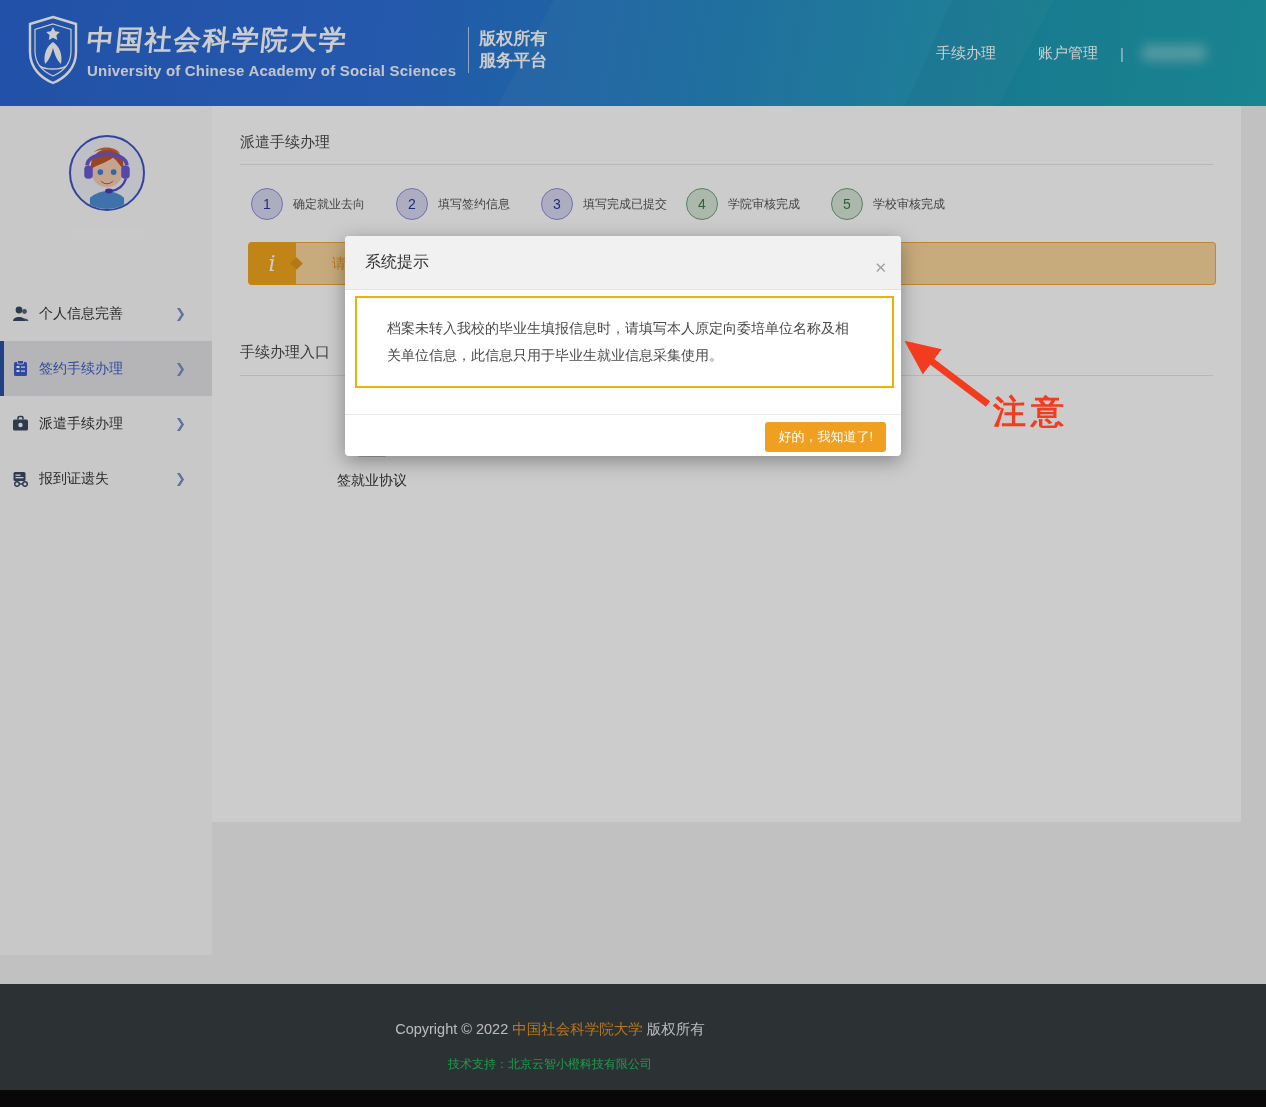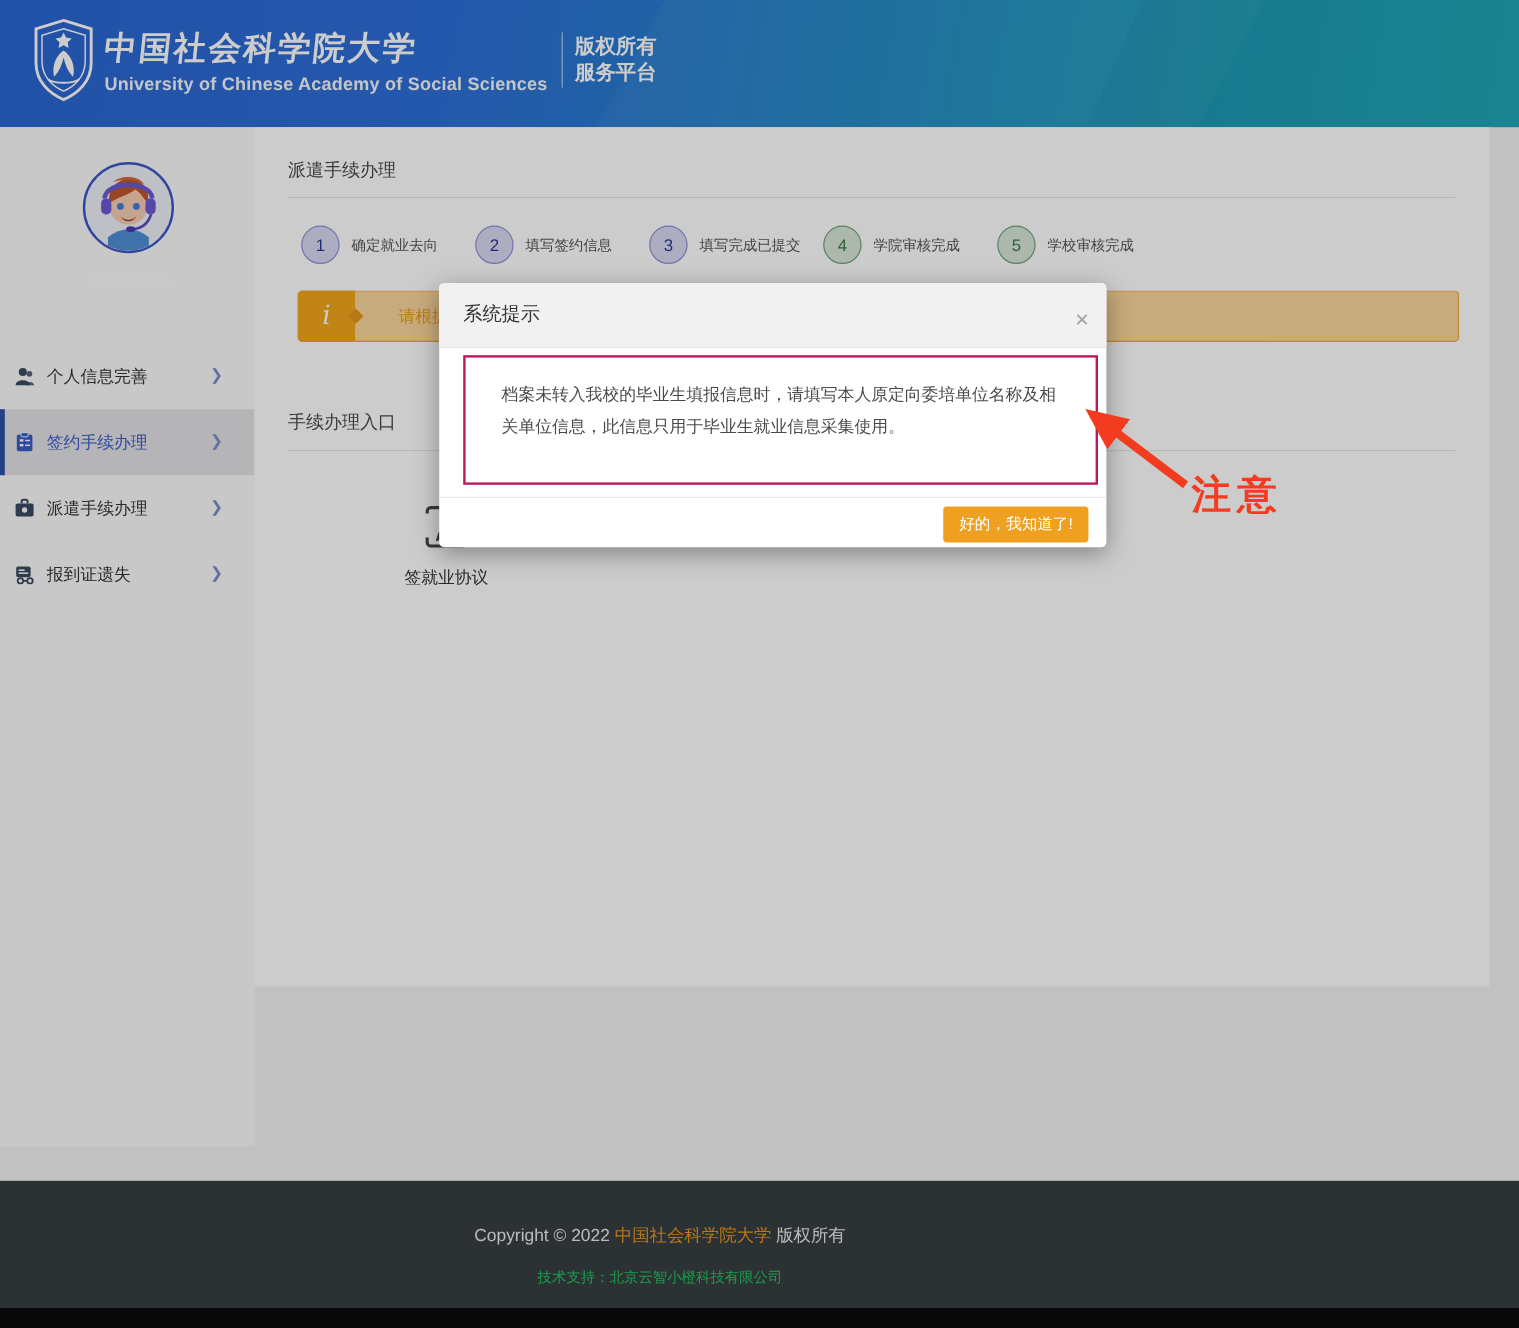--- a/index.html
+++ b/index.html
@@ -82,28 +82,28 @@
   .footer-inner { width:1100px; text-align:center; padding-top:36px; }
   .copyright { font-size:14.5px; color:#e9e9e9; }
   .copyright .uni { color:#e8951f; }
   .support { font-size:12px; color:#22c55e; margin-top:17px; }
   .bottom-strip { position:absolute; left:0; top:1090px; width:1266px; height:17px; background:#0a0a0a; }
 
   
   .overlay { position:absolute; left:0; top:0; width:1266px; height:1107px;
     background:rgba(0,0,0,0.2); z-index:10; }
   .modal { position:absolute; left:345px; top:236px; width:556px; height:220px; background:#fff;
-    border-radius:4px; box-shadow:0 5px 20px rgba(0,0,0,0.35); z-index:20;margin-left:21px; }
+    border-radius:4px; box-shadow:0 5px 20px rgba(0,0,0,0.35); z-index:20; }
   .modal-header { height:54px; background:#f1f1f1; border-radius:4px 4px 0 0;
     display:flex; align-items:center; padding:0 20px; border-bottom:1px solid #e3e3e3; }
   .modal-title { font-size:16px; color:#333; }
   .modal-close { position:absolute; right:14px; top:24px; font-size:15px; font-weight:bold;
     color:#a3a3a3; cursor:pointer; line-height:1; }
-  .modal-alertbox { position:absolute; left:20px; right:7px; top:60px; height:108px;
-    border:2px solid #be185d; }
+  .modal-alertbox { position:absolute; left:10px; right:7px; top:60px; height:92px;
+    border:2px solid #eab308; }
   .modal-text { padding:17px 30px 0 30px; font-size:14px; color:#4a4a4a; line-height:27px; }
   .modal-footer { position:absolute; left:0; right:0; top:178px; height:42px;
     border-top:1px solid #e8e8e8; }
   .confirm-btn { position:absolute; right:15px; top:7px; background:#f0a021; color:#fff;
     font-size:13px; border:none; border-radius:3px; padding:6px 13px; cursor:pointer;
     font-family:inherit; }
 
   
   .annotation { position:absolute; left:880px; top:320px; width:230px; height:120px; z-index:30; }
   .annotation-label { position:absolute; left:113px; top:70px; font-size:33px; font-weight:600;
@@ -123,20 +123,26 @@
     </svg>
     <div class="logo-text">
       <div class="logo-cn">中国社会科学院大学</div>
       <div class="logo-en">University of Chinese Academy of Social Sciences</div>
     </div>
     <div class="logo-divider"></div>
     <div class="platform">
       <div>版权所有</div>
       <div>服务平台</div>
     </div>
+  </div>
+  <div class="header-nav">
+    <span class="nav-item">手续办理</span>
+    <span class="nav-item">账户管理</span>
+    <span class="nav-sep">|</span>
+    <span class="redacted redacted-user"></span>
   </div>
 </div>
 
 <div class="sidebar">
   <div class="avatar">
     <svg viewBox="0 0 76 76" width="72" height="72">
       <circle cx="38" cy="38" r="36" fill="#eef1f8"></circle>
       <path d="M20 64 Q38 50 56 64 L56 76 L20 76 Z" fill="#4f8fd6"></path>
       <circle cx="38" cy="36" r="17" fill="#f6cdb2"></circle>
       <path d="M21 34 C20 18 32 12 40 13 C52 14 57 24 55 34 C50 28 48 24 44 22 C38 27 28 29 21 34 Z" fill="#c0562c"></path>

